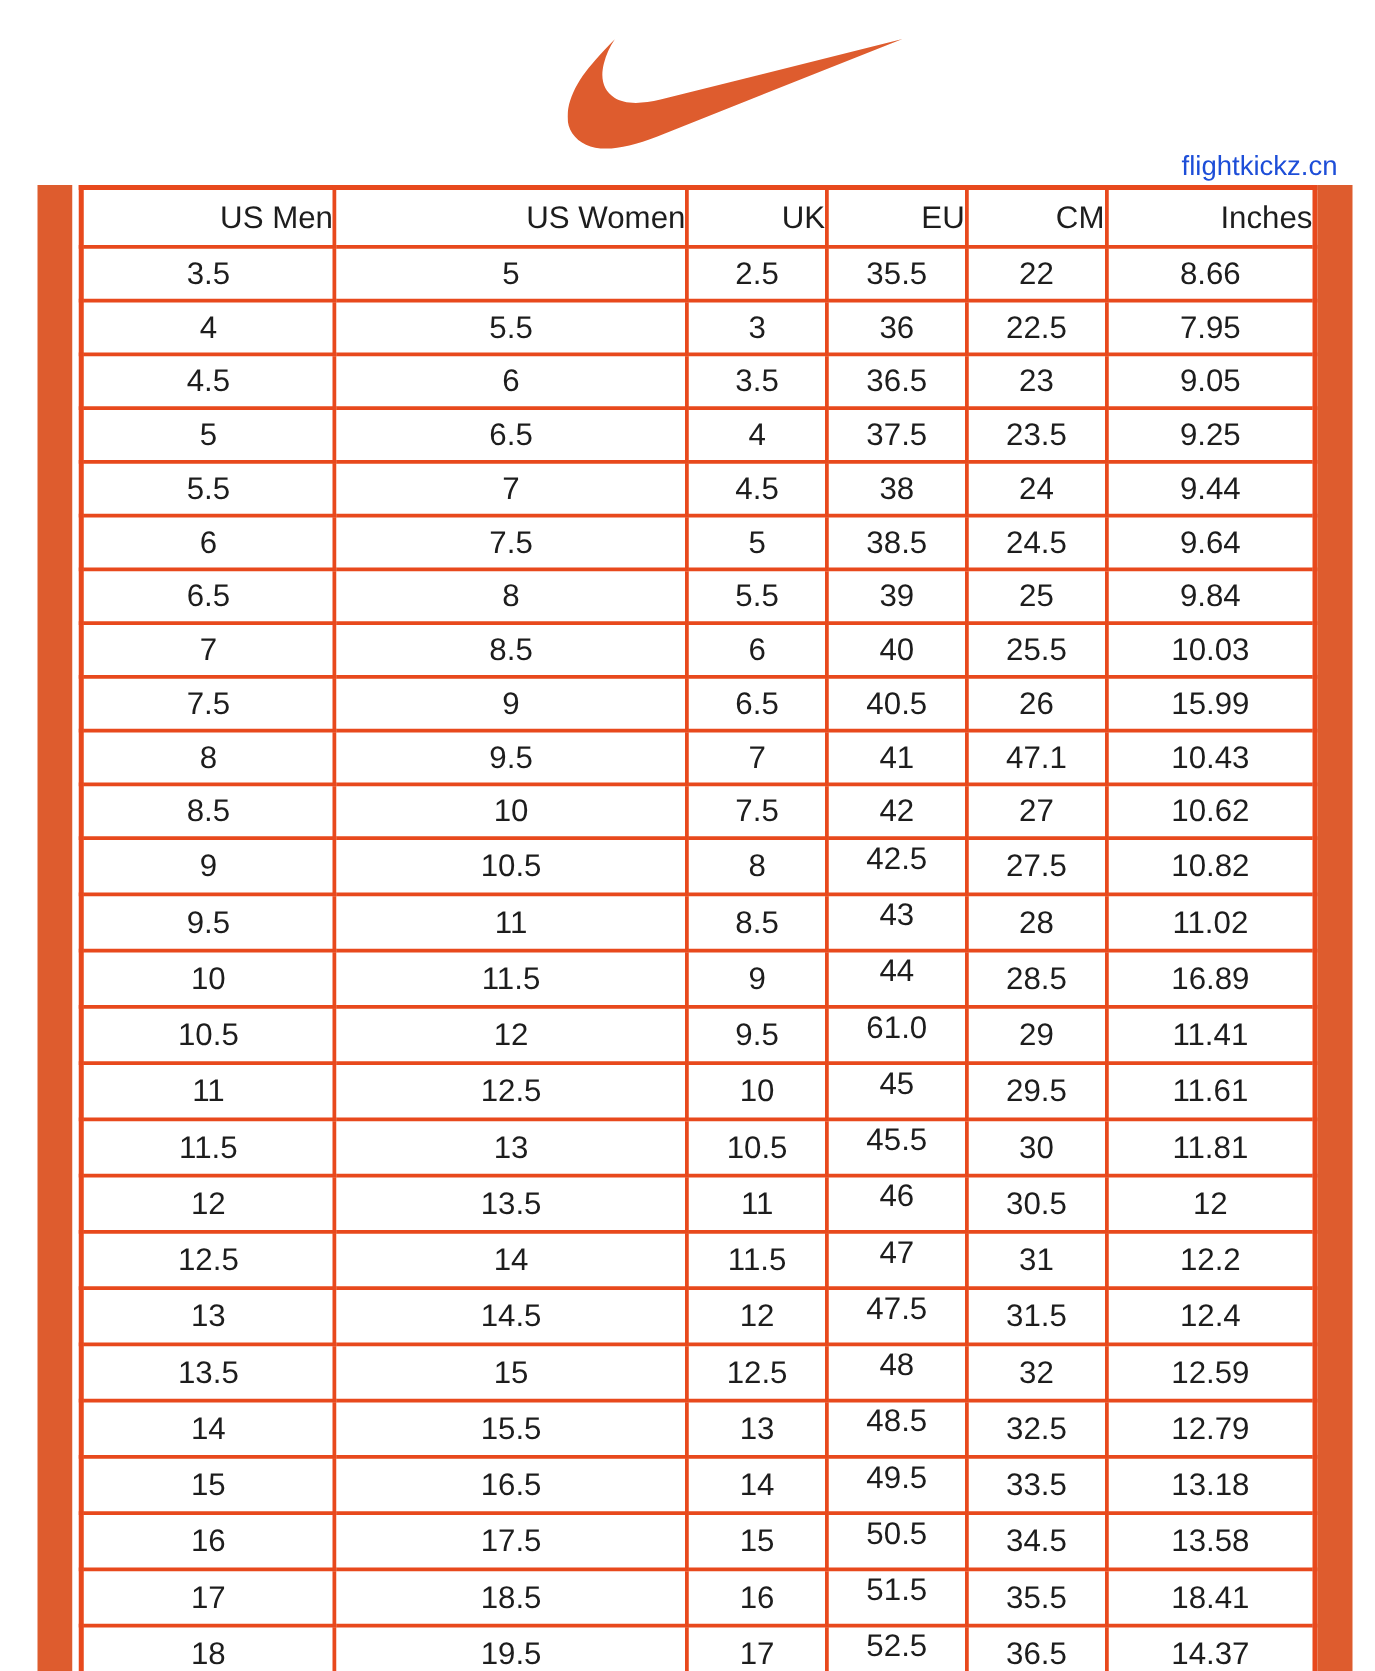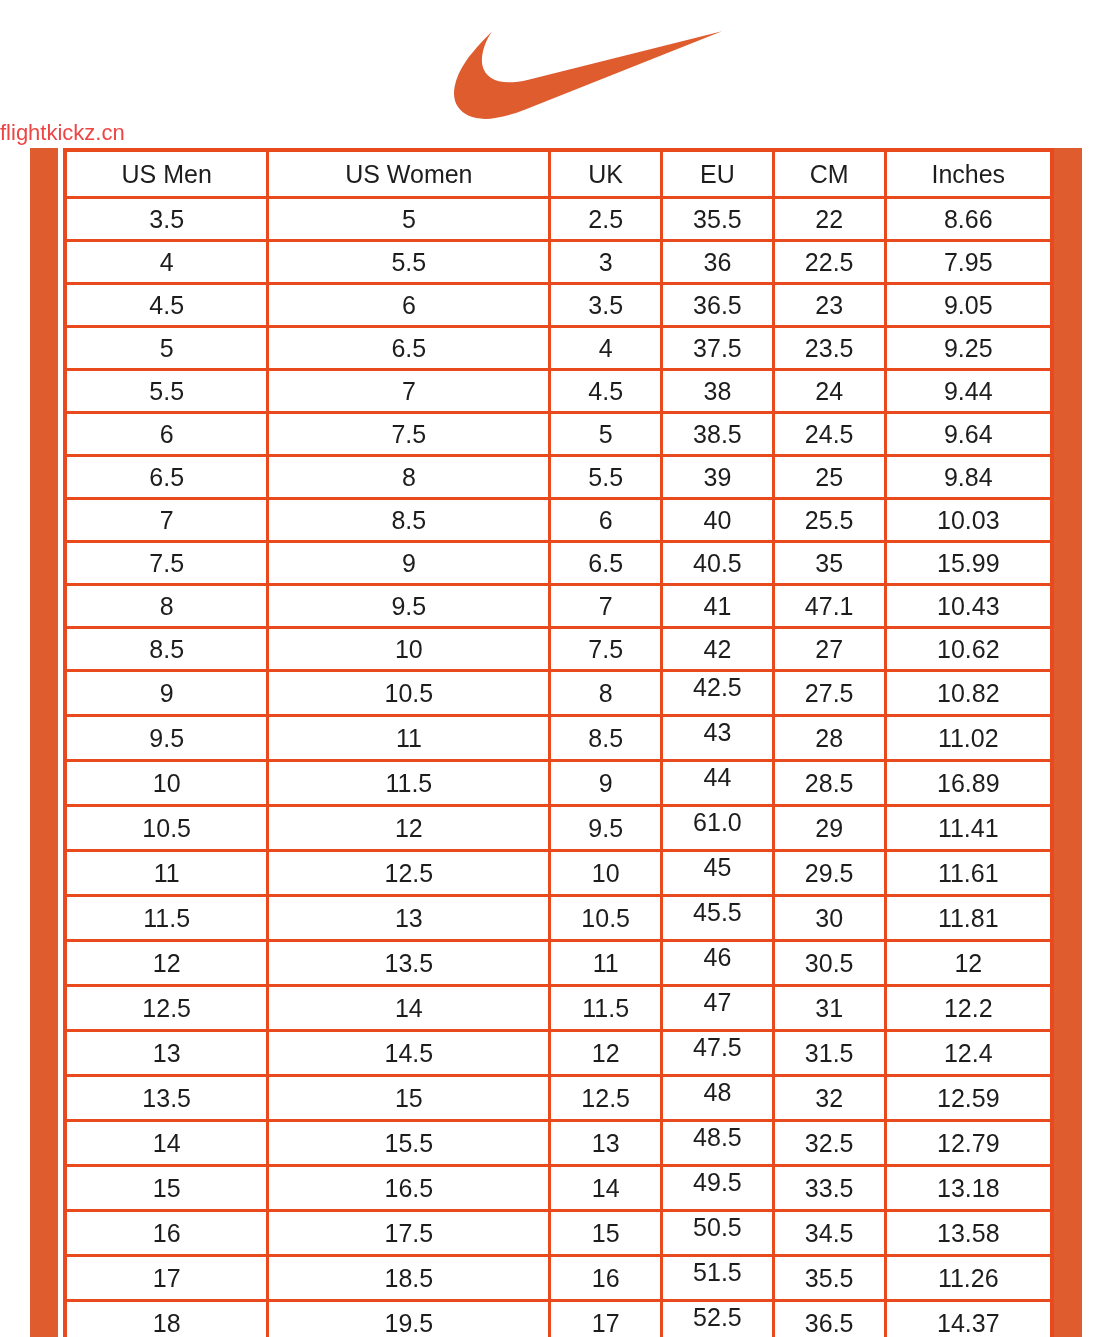--- a/index.html
+++ b/index.html
@@ -16,24 +16,25 @@
     overflow:hidden;
   }
   .logo-row{
     display:flex;
     justify-content:center;
     padding-top:28px;
     height:94px;
   }
   .logo-row svg{margin-left:76px;display:block;}
   .site-label{
+    text-align:right;
     padding-right:30px;
     font-size:22px;
     line-height:26px;
-    color:#ef4444;
+    color:#1d4ed8;
     margin-top:-2px;
     margin-bottom:2px;
   }
   .chart{
     display:flex;
     align-items:stretch;
     margin-left:30px;
     width:1052px;
   }
   .accent-bar{
@@ -55,21 +56,21 @@
   th,td{
     border:3px solid var(--grid);
     text-align:center;
     vertical-align:middle;
     font-weight:normal;
     font-size:25px;
     padding:0;
     background:#ffffff;
     color:var(--text);
   }
-  th{height:44px;}
+  th{height:44px;text-align:right;}
   td{height:40px;}
   td.raised{
     vertical-align:top;
     padding-top:2px;
     line-height:1.05;
   }
 </style>
 </head>
 <body>
 
@@ -158,21 +159,21 @@
           <td>6</td>
           <td>40</td>
           <td>25.5</td>
           <td>10.03</td>
         </tr>
         <tr>
           <td>7.5</td>
           <td>9</td>
           <td>6.5</td>
           <td>40.5</td>
-          <td>35</td>
+          <td>26</td>
           <td>15.99</td>
         </tr>
         <tr>
           <td>8</td>
           <td>9.5</td>
           <td>7</td>
           <td>41</td>
           <td>47.1</td>
           <td>10.43</td>
         </tr>
@@ -287,21 +288,21 @@
           <td class="raised">50.5</td>
           <td>34.5</td>
           <td>13.58</td>
         </tr>
         <tr>
           <td>17</td>
           <td>18.5</td>
           <td>16</td>
           <td class="raised">51.5</td>
           <td>35.5</td>
-          <td>11.26</td>
+          <td>18.41</td>
         </tr>
         <tr>
           <td>18</td>
           <td>19.5</td>
           <td>17</td>
           <td class="raised">52.5</td>
           <td>36.5</td>
           <td>14.37</td>
         </tr>
       </tbody>

